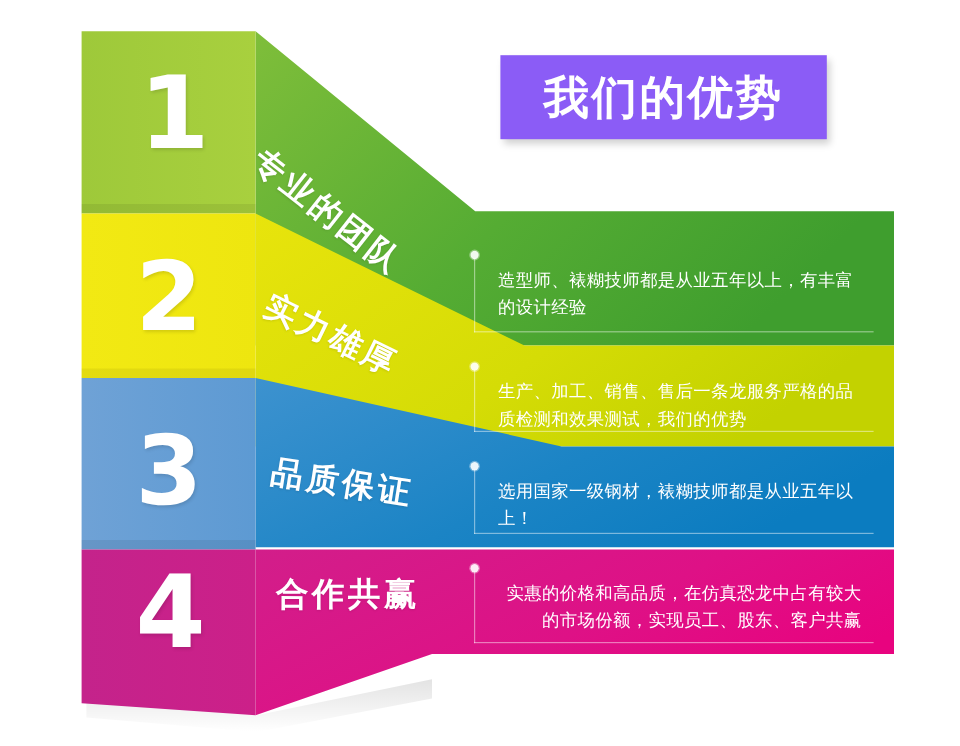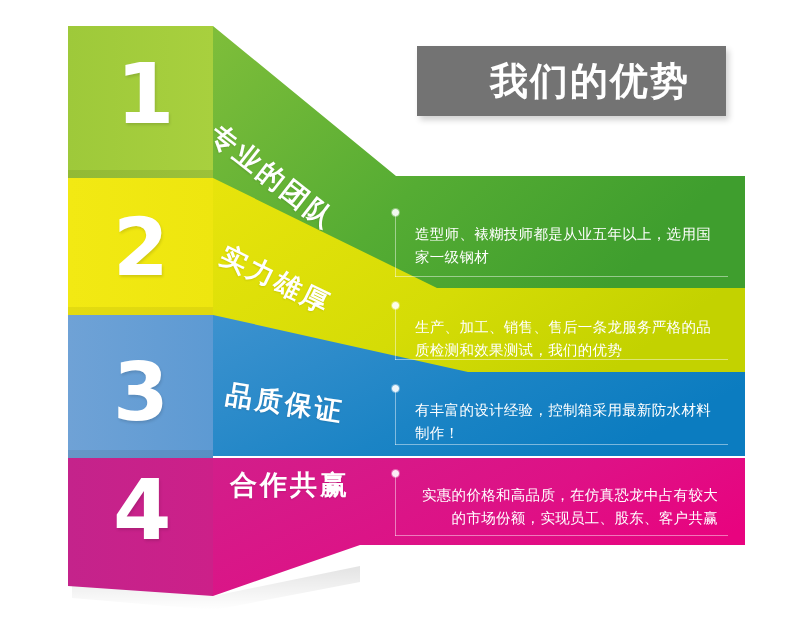--- a/index.html
+++ b/index.html
@@ -73,21 +73,21 @@
     font-size: 27px;
     font-weight: bold;
     letter-spacing: 3px;
     white-space: nowrap;
     line-height: 1;
     text-shadow: 0 1px 2px rgba(0,0,0,0.10);
   }
   .lbl-1 { left: 222px; top: 120px; transform: rotate(38deg); transform-origin: left top; }
   .lbl-2 { left: 228px; top: 241px; transform: rotate(26deg); transform-origin: left top; }
   .lbl-3 { left: 228px; top: 380px; transform: rotate(9deg);  transform-origin: left top; }
-  .lbl-4 { left: 230px; top: 471px; transform: rotate(0deg);  transform-origin: left top; }
+  .lbl-4 { left: 230px; top: 482px; transform: rotate(0deg);  transform-origin: left top; }
 
   
   .panel {
     position: absolute;
     box-sizing: border-box;
     padding: 14px 26px 14px 24px;
     display: flex;
     align-items: flex-start;
   }
   .panel-text {
@@ -216,49 +216,49 @@
   <div class="num num-1">1</div>
   <div class="num num-2">2</div>
   <div class="num num-3">3</div>
   <div class="num num-4">4</div>
 
   <div class="slant-label lbl-1">专业的团队</div>
   <div class="slant-label lbl-2">实力雄厚</div>
   <div class="slant-label lbl-3">品质保证</div>
   <div class="slant-label lbl-4">合作共赢</div>
 
-  <div class="title-badge" style="background:#737373;padding-left:37px;">
+  <div class="title-badge" style="background:#8b5cf6;">
     <span class="title-text">我们的优势</span>
   </div>
 
   <div class="panel panel-1">
     <div class="bracket">
       <div class="v-line"></div>
       <div class="h-line"></div>
       <div class="dot"></div>
     </div>
-    <div class="panel-text">造型师、裱糊技师都是从业五年以上，选用国家一级钢材</div>
+    <div class="panel-text">造型师、裱糊技师都是从业五年以上，有丰富的设计经验</div>
   </div>
 
   <div class="panel panel-2">
     <div class="bracket">
       <div class="v-line"></div>
       <div class="h-line"></div>
       <div class="dot"></div>
     </div>
     <div class="panel-text">生产、加工、销售、售后一条龙服务严格的品质检测和效果测试，我们的优势</div>
   </div>
 
   <div class="panel panel-3">
     <div class="bracket">
       <div class="v-line"></div>
       <div class="h-line"></div>
       <div class="dot"></div>
     </div>
-    <div class="panel-text">有丰富的设计经验，控制箱采用最新防水材料制作！</div>
+    <div class="panel-text">选用国家一级钢材，裱糊技师都是从业五年以上！</div>
   </div>
 
   <div class="panel panel-4">
     <div class="bracket">
       <div class="v-line"></div>
       <div class="h-line"></div>
       <div class="dot"></div>
     </div>
     <div class="panel-text">实惠的价格和高品质，在仿真恐龙中占有较大的市场份额，实现员工、股东、客户共赢</div>
   </div>

